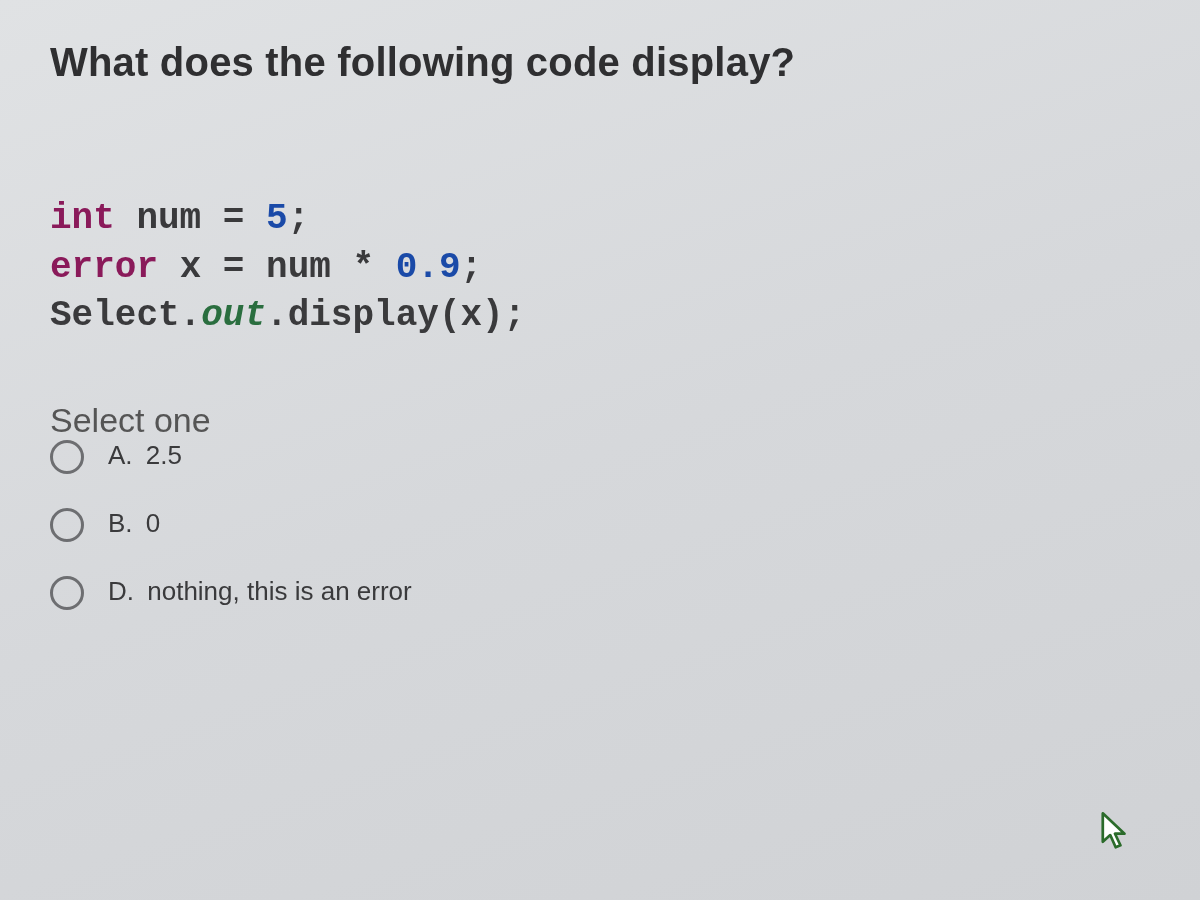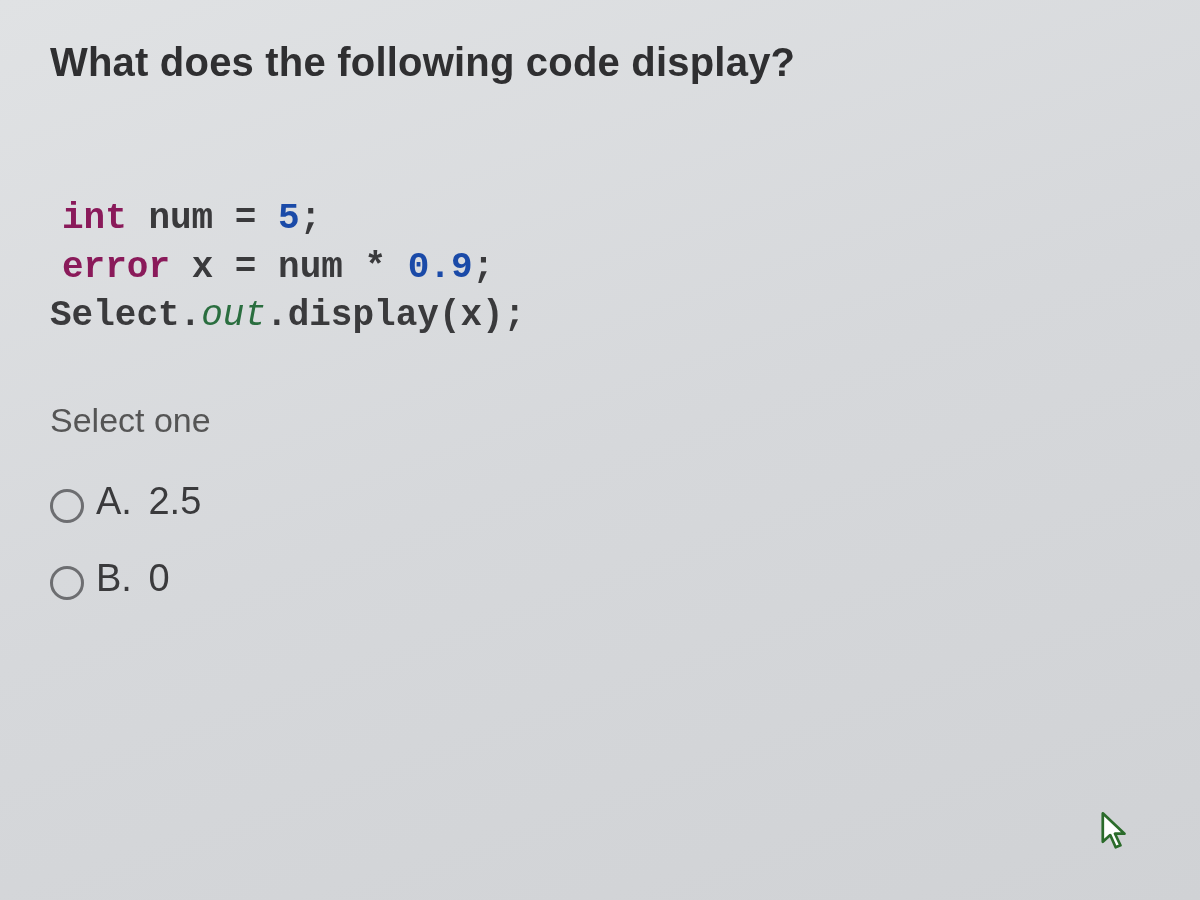--- a/index.html
+++ b/index.html
@@ -21,39 +21,38 @@
     }
     .code-block {
       font-family: "Consolas", "Courier New", monospace;
       font-size: 36px;
       font-weight: 700;
       line-height: 1.35;
       margin-bottom: 60px;
       color: #3a3a3c;
       white-space: pre;
     }
-    .kw   { color: #8a1a5a; font-weight: 700; margin-left: 12px; }  
+    .kw   { color: #8a1a5a; font-weight: 700; }  
     .lit  { color: #1a4aa8; font-weight: 700; }  
-    .stat { color: #2a6e3f; font-style: italic; font-weight: 400; margin-top: 28px; } 
+    .stat { color: #2a6e3f; font-style: italic; font-weight: 700; margin-top: 28px; } 
     .select-label {
       font-size: 34px;
       color: #555;
       font-weight: 400;
-      margin-bottom: 40px;
     }
     .options {
       display: flex;
       flex-direction: column;
       gap: 34px;
     }
     .option {
       display: flex;
-      align-items: flex-end;
-      gap: 12px;
-      font-size: 38px;
+      align-items: flex-start;
+      gap: 24px;
+      font-size: 26px;
       color: #3a3a3c;
       cursor: pointer;
     }
     .radio {
       width: 34px;
       height: 34px;
       border: 3px solid #6d6e71;
       border-radius: 50%;
       background: transparent;
       flex-shrink: 0;
@@ -88,19 +87,26 @@
       <span>2.5</span>
     </span>
   </label>
   <label class="option">
     <span class="radio"></span>
     <span>
       <span class="opt-letter">B.</span>
       <span>0</span>
     </span>
   </label>
+  <label class="option">
+    <span class="radio"></span>
+    <span>
+      <span class="opt-letter">D.</span>
+      <span>nothing, this is an error</span>
+    </span>
+  </label>
 </div>
 
 <div class="cursor">
   <svg viewBox="0 0 20 28">
     <path d="M1 1 L1 22 L6.5 17 L10.5 26 L14 24.5 L10 16 L17 16 Z" fill="#ffffff" stroke="#2b6b2b" stroke-width="2" stroke-linejoin="round"></path>
   </svg>
 </div>
 
 </body></html>

